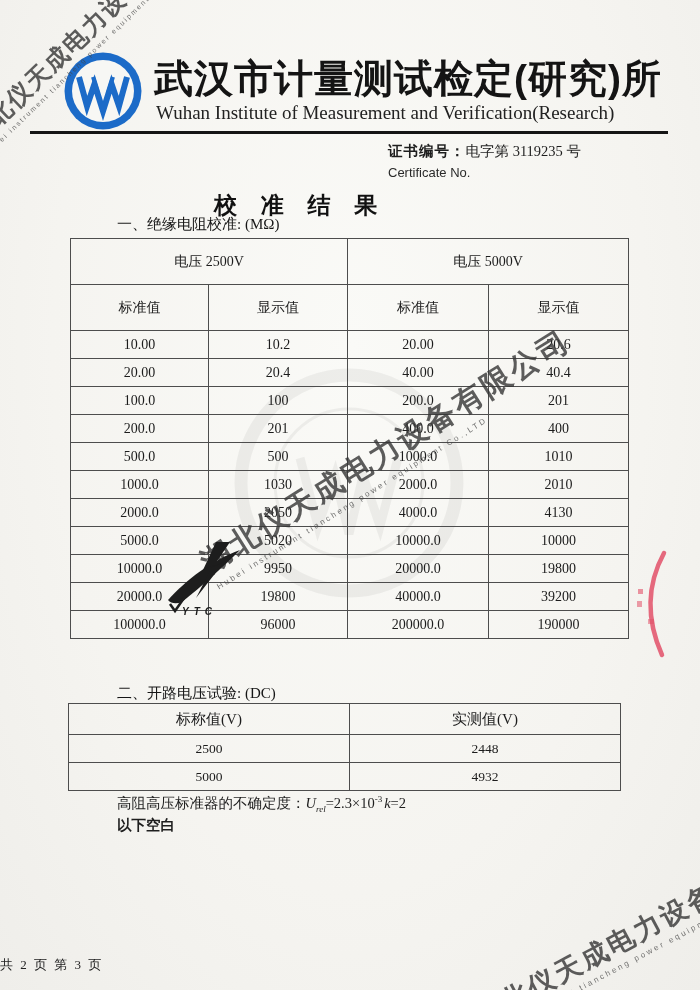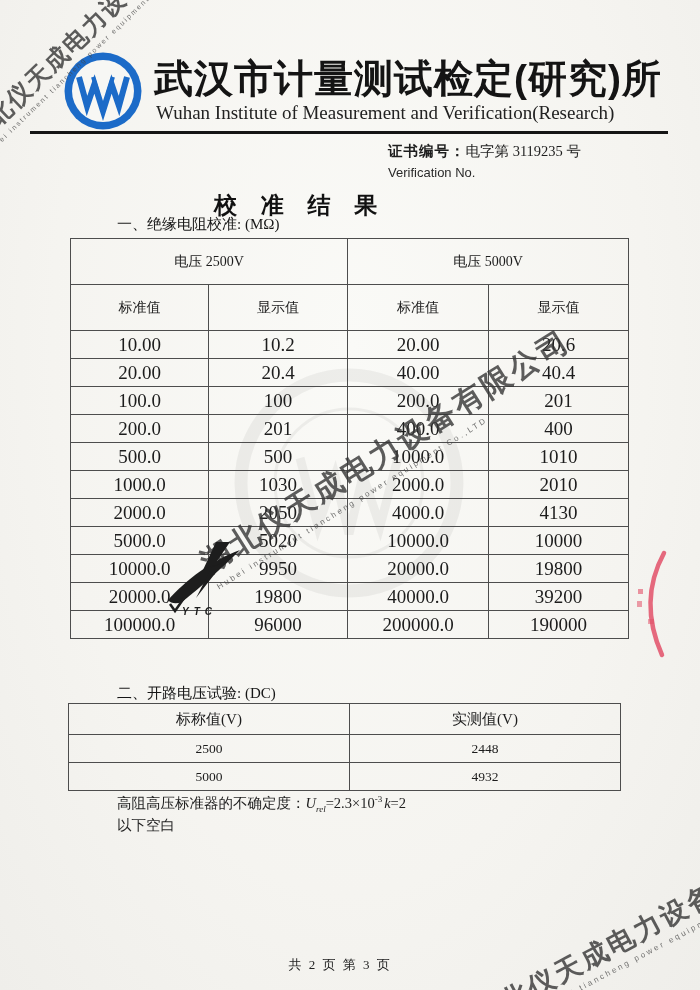--- a/index.html
+++ b/index.html
@@ -25,34 +25,34 @@
   .sec-label{position:absolute;left:117px;font-size:15px;color:#161616;}
   .s1{top:215px;}
   .s2{top:684px;}
   
   table{border-collapse:collapse;table-layout:fixed;position:absolute;background:transparent;}
   th,td{border:1px solid #4d4d4d;text-align:center;font-weight:normal;padding:0;color:#1c1c1c;overflow:hidden;}
   .t1{left:70px;top:238px;width:558px;}
   .t1 thead tr{height:46px;}
   .t1 thead th{font-size:14px;}
   .t1 tbody tr{height:28px;}
-  .t1 tbody td{font-size:19px;}
+  .t1 tbody td{font-size:14px;}
   .t2{left:68px;top:703px;width:552px;}
   .t2 thead tr{height:31px;}
   .t2 thead th{font-size:15px;}
   .t2 tbody tr{height:28px;}
   .t2 tbody td{font-size:13.5px;}
   
   .uncertainty{position:absolute;left:117px;top:794px;font-size:14.5px;white-space:nowrap;}
   .uncertainty .sym{font-style:italic;font-family:"Liberation Serif",serif;}
   .uncertainty sub{font-size:9px;font-style:italic;}
   .uncertainty sup{font-size:9px;}
   .uncertainty .kpart{margin-left:2px;}
-  .blank-note{position:absolute;left:117px;top:816px;font-size:14.5px;}
-  .footer{position:absolute;left:0;top:956px;width:680px;text-align:center;font-size:13px;
+  .blank-note{position:absolute;left:117px;top:816px;font-size:14.5px;font-weight:bold;}
+  .footer{position:absolute;left:0;top:956px;width:680px;text-align:left;font-size:13px;
     letter-spacing:2px;color:#222;}
   
   .wm{position:absolute;transform-origin:0 0;white-space:nowrap;pointer-events:none;}
   .wm .cn{font-weight:bold;color:rgba(52,52,52,0.8);font-family:"Liberation Sans",sans-serif;}
   .wm .en{color:rgba(70,70,70,0.75);font-family:"Liberation Sans",sans-serif;}
   .wm-center{left:193px;top:548px;transform:rotate(-32deg);z-index:5;}
   .wm-center .cn{font-size:30px;letter-spacing:3px;}
   .wm-center .en{font-size:8px;letter-spacing:2.5px;margin-top:1px;}
   .wm-topleft{left:-38px;top:128px;transform:rotate(-44deg);z-index:5;}
   .wm-topleft .cn{font-size:24px;letter-spacing:2px;}
@@ -82,21 +82,21 @@
     <path d="M31 27 L36 43 M51 27 L46 43" stroke="#1c6bc8" stroke-width="4" fill="none"></path>
   </svg>
   <div class="title-cn">武汉市计量测试检定(研究)所</div>
   <div class="title-en">Wuhan Institute of Measurement and Verification(Research)</div>
   <div class="rule"></div>
 
   <div class="cert-block">
     <div class="cert-line1">
       <span class="cert-label">证书编号：</span><span>电字第 3119235 号</span>
     </div>
-    <div class="cert-line2">Verification No.</div>
+    <div class="cert-line2">Certificate No.</div>
   </div>
 
   <div class="main-title">校 准 结 果</div>
 
   <div class="sec-label s1">一、绝缘电阻校准: (MΩ)</div>
   <table class="t1">
     <colgroup>
         <col style="width:138px">
         <col style="width:139px">
         <col style="width:141px">

